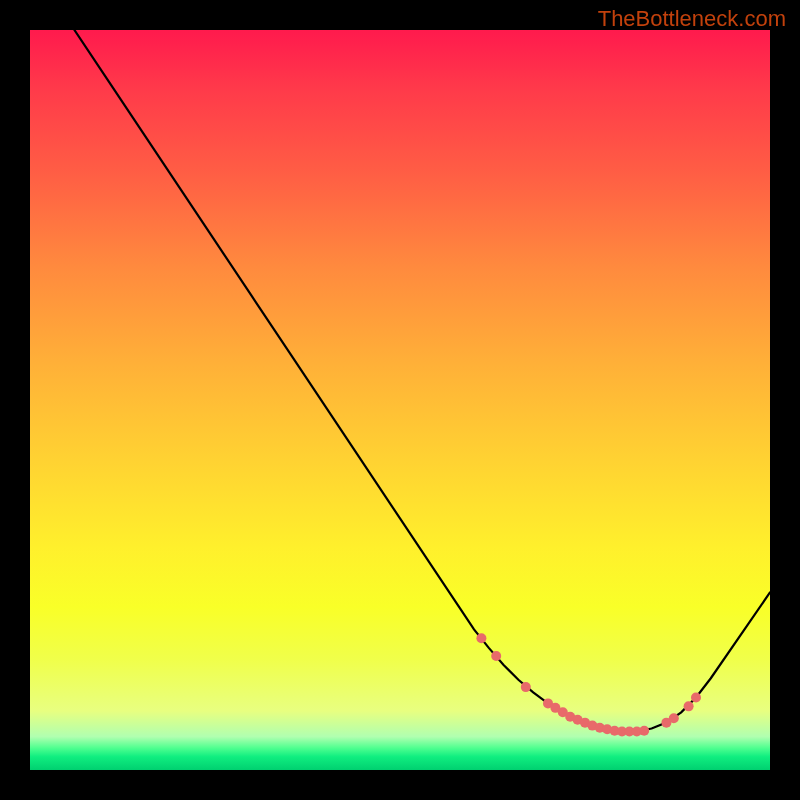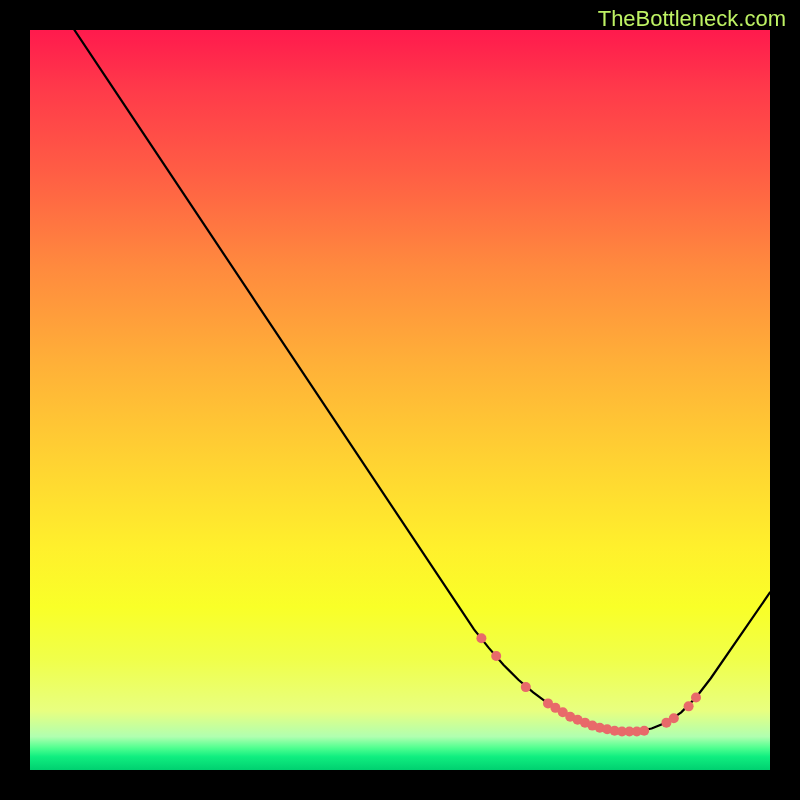--- a/index.html
+++ b/index.html
@@ -7,21 +7,21 @@
     width: 800px;
     height: 800px;
     background: #000;
     position: relative;
     font-family: Arial, sans-serif;
   }
   .watermark {
     position: absolute;
     top: 6px;
     right: 14px;
-    color: #bef264;
+    color: #c2410c;
     font-size: 22px;
     font-weight: 500;
     z-index: 10;
   }
   .plot-area {
     position: absolute;
     left: 30px;
     top: 30px;
     width: 740px;
     height: 740px;

